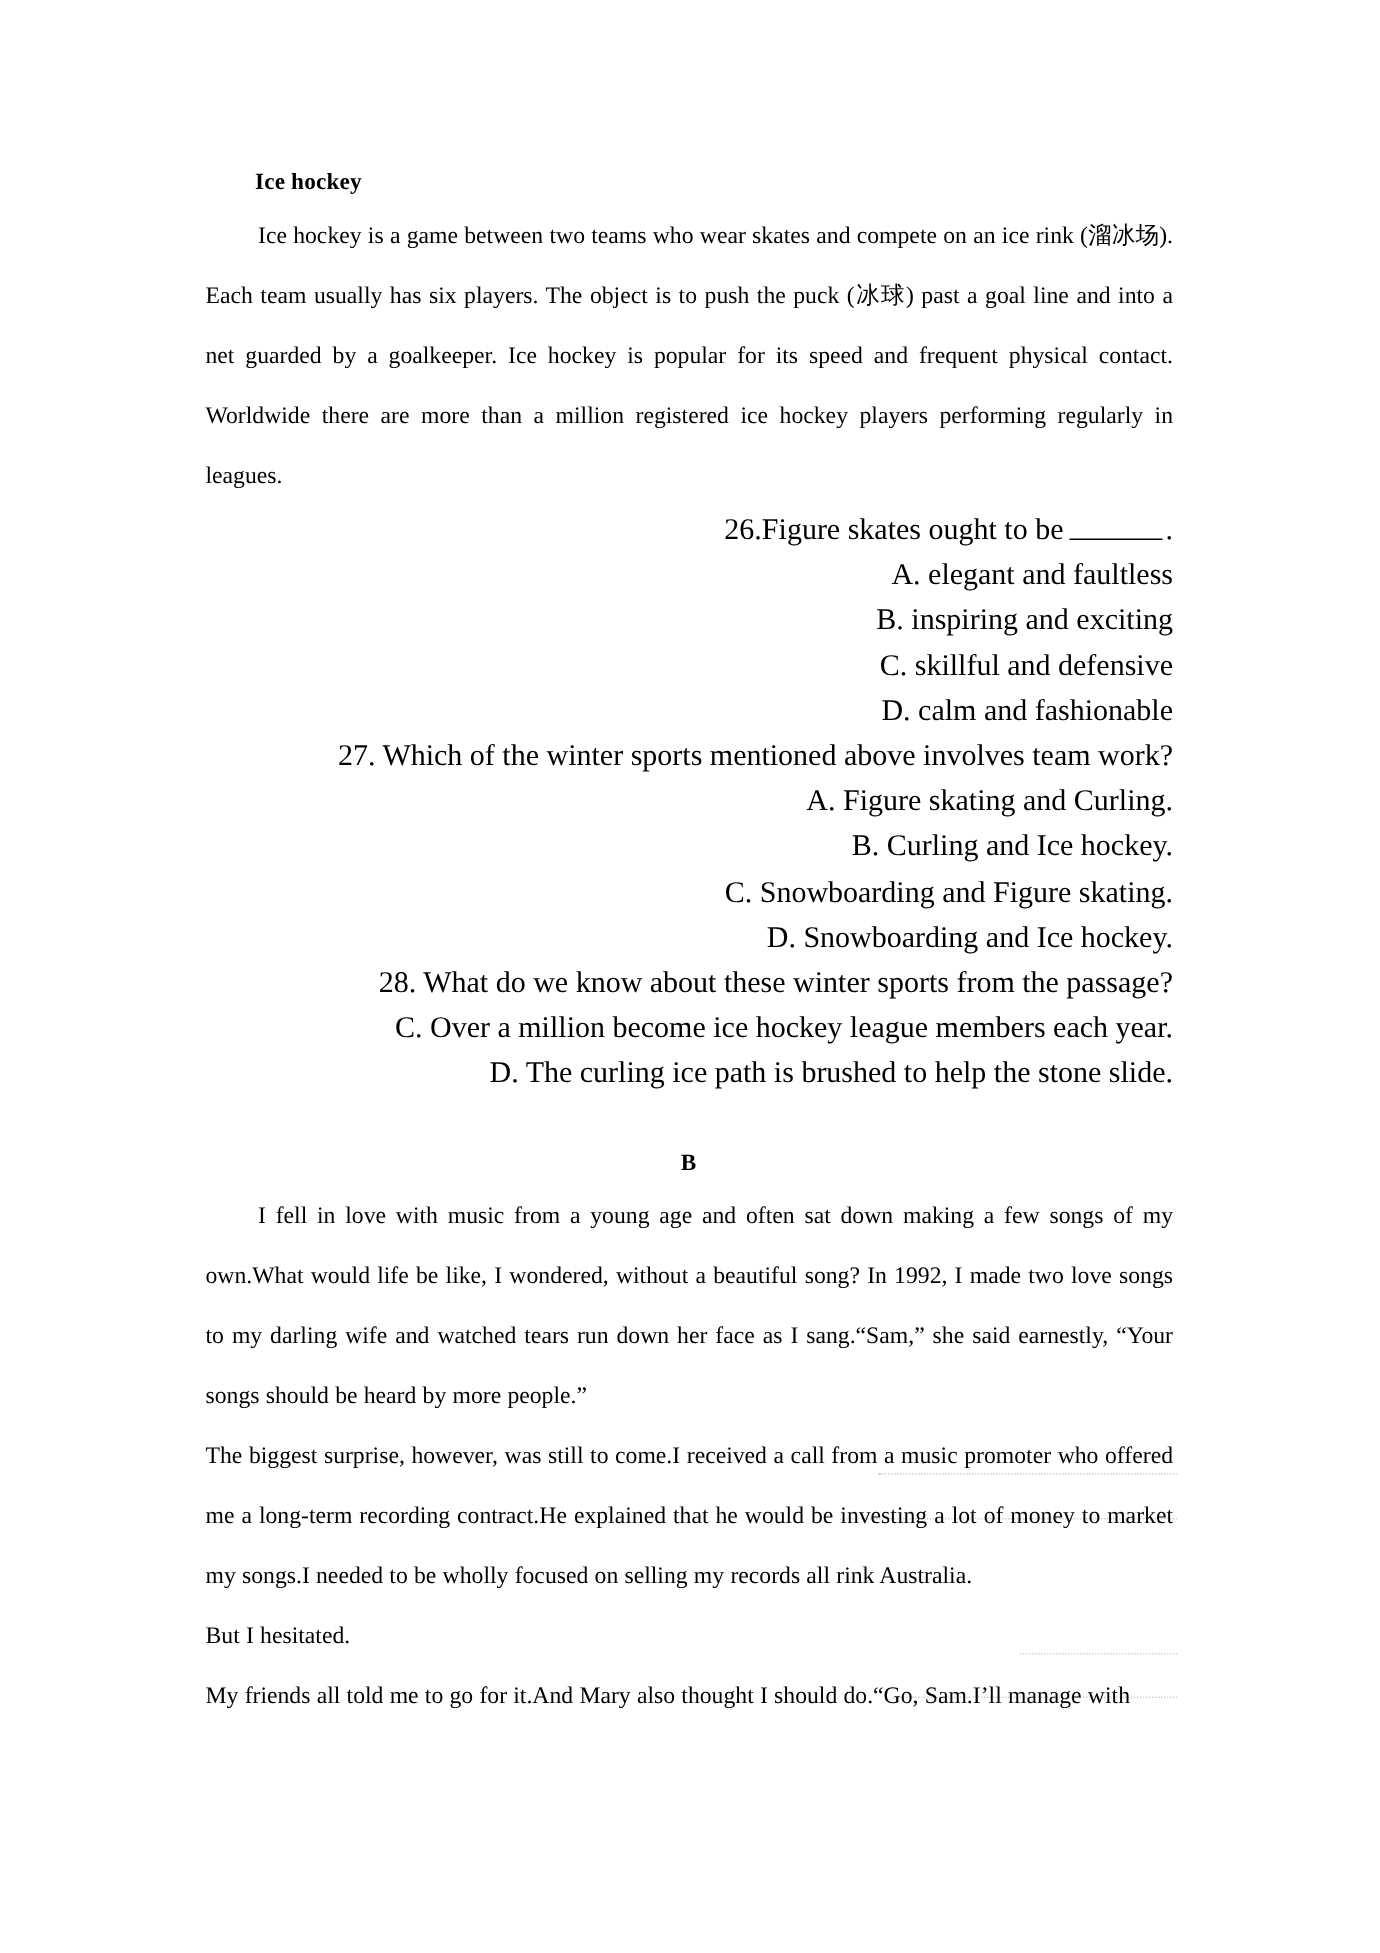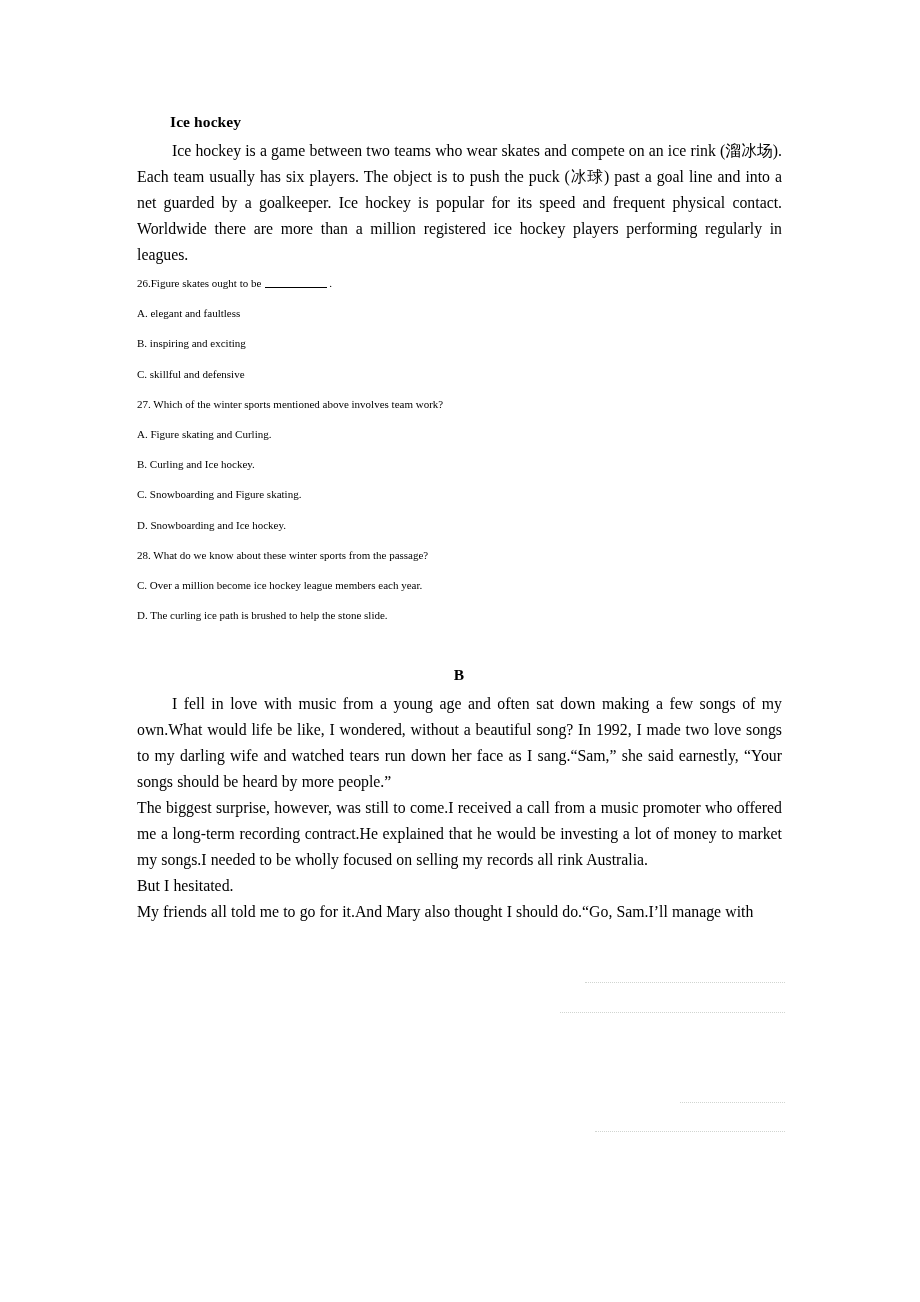--- a/index.html
+++ b/index.html
@@ -37,36 +37,36 @@
     font-weight: bold;
     font-size: 15.5px;
     line-height: 20px;
     margin: 0 0 6px 0;
     padding-left: 33px;
     letter-spacing: 0.1px;
   }
 
   .para {
     font-size: 15.8px;
-    line-height: 26px;
+    line-height: 40px;
     text-align: justify;
     text-justify: inter-word;
     margin: 0;
     text-indent: 35px;
     word-spacing: 0.2px;
   }
   .para.noindent {
     text-indent: 0;
   }
 
   .qline {
-    font-size: 11px;
+    font-size: 20px;
     line-height: 30.2px;
     margin: 0;
-    text-align: left;
+    text-align: right;
     white-space: nowrap;
     font-family: Liberation Serif, serif;
   }
 
   .blank {
     display: inline-block;
     width: 62px;
     border-bottom: 1.3px solid #000;
     height: 0.85em;
     margin: 0 2px -1px 4px;
@@ -112,20 +112,21 @@
     <div>
       <p class="sec-title">Ice hockey</p>
       <p class="para">Ice hockey is a game between two teams who wear skates and compete on an ice rink (溜冰场). Each team usually has six players. The object is to push the puck (冰球) past a goal line and into a net guarded by a goalkeeper. Ice hockey is popular for its speed and frequent physical contact. Worldwide there are more than a million registered ice hockey players performing regularly in leagues.</p>
     </div>
 
     <div class="q-block">
       <p class="qline"><span>26.Figure skates ought to be</span><span class="blank"></span><span>.</span></p>
       <p class="qline">A. elegant and faultless</p>
       <p class="qline">B. inspiring and exciting</p>
       <p class="qline">C. skillful and defensive</p>
+      <p class="qline">D. calm and fashionable</p>
     </div>
 
     <div class="q-block">
       <p class="qline">27. Which of the winter sports mentioned above involves team work?</p>
       <p class="qline">A. Figure skating and Curling.</p>
       <p class="qline">B. Curling and Ice hockey.</p>
       <p class="qline">C. Snowboarding and Figure skating.</p>
       <p class="qline">D. Snowboarding and Ice hockey.</p>
     </div>
 

